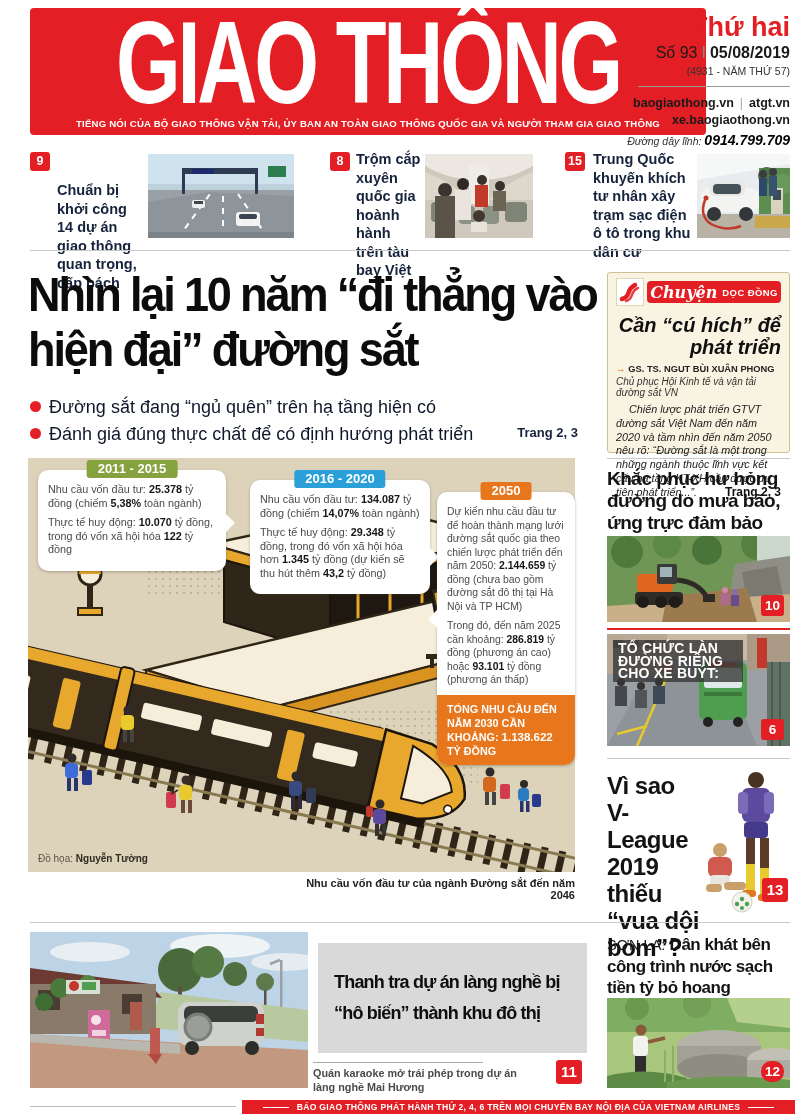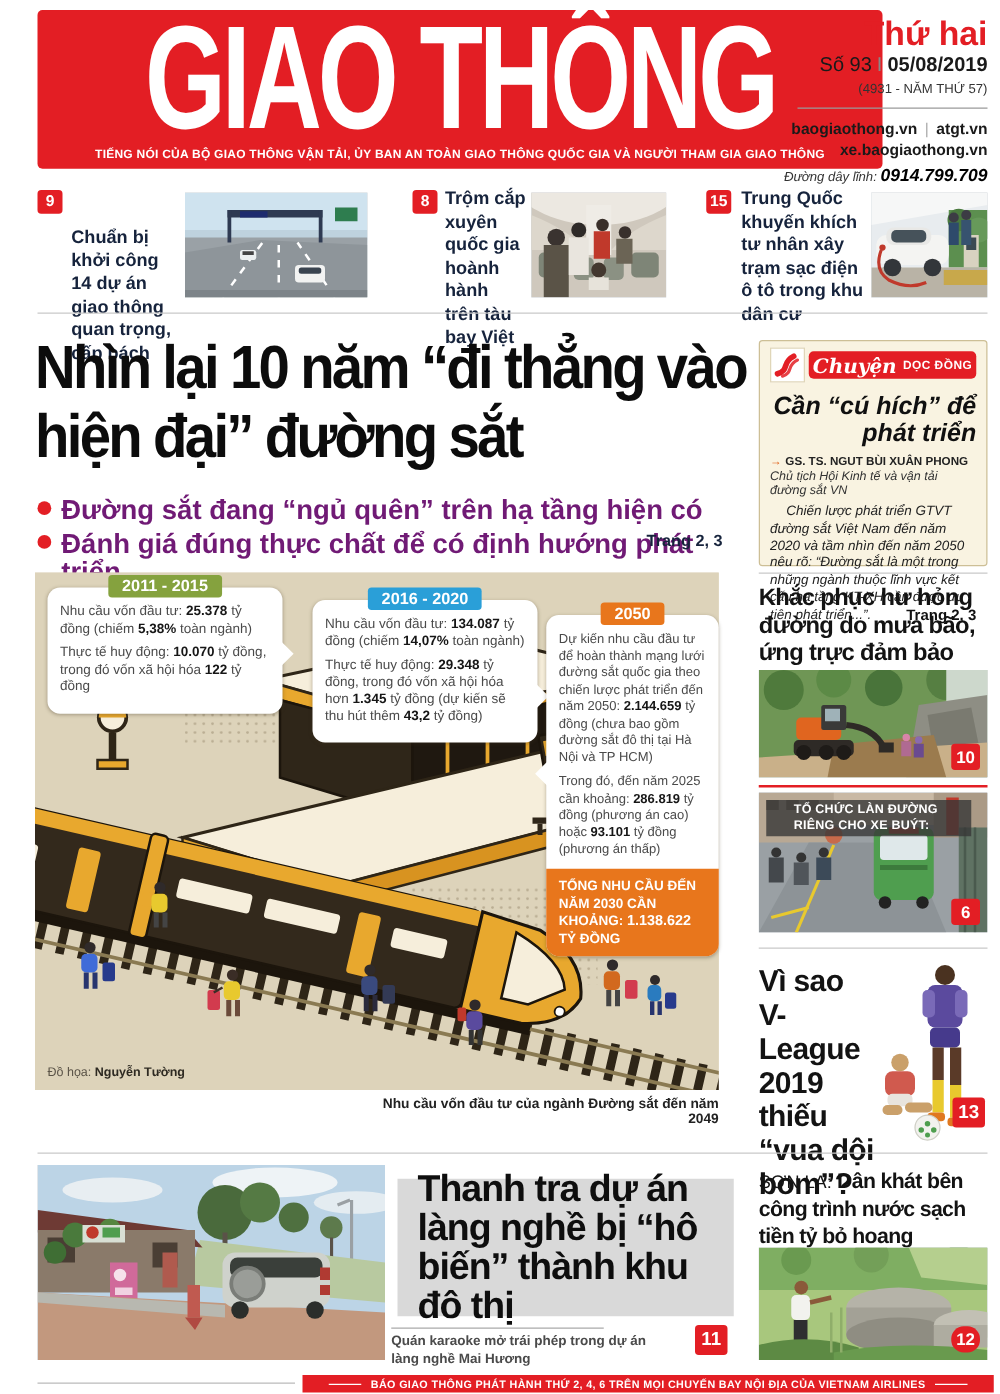--- a/index.html
+++ b/index.html
@@ -33,21 +33,21 @@
   .photo{position:absolute;overflow:hidden;background:#cfd6da;}
   .photo svg{display:block;width:100%;height:100%;}
   .hline{position:absolute;border-top:1px solid #c9c9c9;}
   .redline{position:absolute;border-top:2px solid #e31e24;}
   
   .headline{left:28px;top:266px;width:582px;font-size:46px;font-weight:bold;color:#0c0c0c;
             line-height:52px;letter-spacing:-2.2px;transform:scale(.98,1.06);transform-origin:left top;}
   .bullets{left:30px;top:396px;width:578px;}
   .bullet-row{display:flex;align-items:flex-start;margin-bottom:4px;}
   .dot{width:11px;height:11px;border-radius:50%;background:#e31e24;margin:5px 8px 0 0;flex:none;}
-  .bullet-txt{font-size:22px;font-weight:bold;color:#701a75;line-height:23px;}
+  .bullet-txt{font-size:18px;font-weight:normal;color:#0f172a;line-height:23px;}
   .lead-page{position:absolute;left:470px;top:425px;width:108px;text-align:right;
              font-size:13px;font-weight:bold;color:#16233c;}
   
   .panel{left:28px;top:458px;width:547px;height:414px;background:#ddd3ba;}
   .ibox{position:absolute;background:#fff;border-radius:10px;box-shadow:0 1px 3px rgba(60,50,30,.35);
         padding:13px 10px 8px;font-size:10.8px;color:#4a4a4a;line-height:13.5px;}
   .ibox p{margin:0 0 6px;}
   .ibox b{color:#161616;}
   .pill{position:absolute;top:-10px;left:50%;transform:translateX(-50%);color:#fff;font-weight:bold;
         font-size:13px;padding:2px 11px;border-radius:3px;white-space:nowrap;}
@@ -73,29 +73,29 @@
   .dd-title{font-size:20px;font-weight:bold;font-style:italic;color:#101010;line-height:22px;margin:9px 0 6px;text-align:right;}
   .dd-author{font-size:9.3px;font-weight:bold;color:#222;}
   .dd-author .arr{color:#e0621a;font-weight:bold;margin-right:3px;}
   .dd-role{font-size:10px;font-style:italic;color:#333;margin:2px 0 5px;}
   .dd-body{font-size:10.8px;font-style:italic;color:#222;line-height:13.8px;text-indent:13px;}
   .dd-page{float:right;font-style:normal;font-weight:bold;font-size:12px;color:#111;}
   
   .rc-title{position:absolute;left:607px;width:183px;font-size:19px;font-weight:bold;color:#131313;
             line-height:22px;letter-spacing:-.5px;}
   .rc-title .loc{font-weight:normal;font-size:14.5px;letter-spacing:0;}
-  .kicker{position:absolute;left:6px;top:6px;background:rgba(55,55,55,.8);color:#fff;font-size:10px;
-          font-weight:bold;line-height:12.5px;padding:2px 22px;max-width:120px;letter-spacing:.2px;}
+  .kicker{position:absolute;left:6px;top:6px;background:rgba(55,55,55,.8);color:#fff;font-size:14px;
+          font-weight:bold;line-height:12.5px;padding:2px 5px;max-width:120px;letter-spacing:.2px;}
   .overlay-hl{position:absolute;left:8px;top:40px;width:150px;color:#fff;font-size:20.5px;font-weight:bold;
               line-height:23px;text-shadow:0 1px 3px rgba(0,0,0,.85),0 0 2px rgba(0,0,0,.6);}
   .vl-title{left:607px;top:772px;width:92px;font-size:24px;font-weight:bold;color:#131313;line-height:27px;letter-spacing:-.5px;}
   
   .graybox{left:318px;top:943px;width:269px;height:110px;background:#d9d9d9;
            display:flex;align-items:center;}
-  .gb-title{padding:0 16px;font-size:30px;font-weight:bold;color:#0e0e0e;line-height:31px;letter-spacing:-.8px;}
+  .gb-title{padding:0 16px;font-size:18px;font-weight:bold;color:#0e0e0e;line-height:31px;letter-spacing:-.8px;}
   .bt-caption{left:313px;top:1062px;width:205px;font-size:10.8px;font-weight:bold;color:#4a4a4a;line-height:13.5px;}
   .bt-caption:before{content:"";display:block;width:170px;border-top:1px solid #aaa;margin-bottom:4px;}
   
   .footer-bar{left:242px;top:1100px;width:553px;height:14px;background:#e31e24;display:flex;
               align-items:center;justify-content:center;color:#fff;}
   .footer-bar .rule{width:26px;border-top:1px solid #fff;margin:0 8px;}
   .footer-txt{font-size:8.6px;font-weight:bold;letter-spacing:.3px;white-space:nowrap;}
 </style>
 </head>
 <body>
@@ -329,38 +329,38 @@
 
     <div class="ibox" style="left:409px;top:34px;width:118px;font-size:10.4px;">
       <span class="pill orange">2050</span>
       <span class="tail" style="left:-6px;top:120px;"></span>
       <p>Dự kiến nhu cầu đầu tư để hoàn thành mạng lưới đường sắt quốc gia theo chiến lược phát triển đến năm 2050: <b>2.144.659</b> tỷ đồng (chưa bao gồm đường sắt đô thị tại Hà Nội và TP HCM)</p>
       <p>Trong đó, đến năm 2025 cần khoảng: <b>286.819</b> tỷ đồng (phương án cao) hoặc <b>93.101</b> tỷ đồng (phương án thấp)</p>
       <div class="total-note">TỔNG NHU CẦU ĐẾN NĂM 2030 CẦN KHOẢNG: <b>1.138.622</b> TỶ ĐỒNG</div>
     </div>
   </div>
   <div class="ig-credit"><span>Đồ họa:</span> <b>Nguyễn Tường</b></div>
-  <div class="ig-caption">Nhu cầu vốn đầu tư của ngành Đường sắt đến năm 2049</div>
+  <div class="ig-caption">Nhu cầu vốn đầu tư của ngành Đường sắt đến năm 2046</div>
 
   <div class="abs dd-box">
     <div class="dd-head">
       <div class="dd-logo">
         <svg width="22" height="22" viewBox="0 0 22 22">
             <path d="M3,18 C13,15 6,9 16,4" stroke="#e31e24" stroke-width="4.5" fill="none" stroke-linecap="round"></path>
             <path d="M7,20 C16,17 10,11 19,7" stroke="#e31e24" stroke-width="2.5" fill="none" stroke-linecap="round" opacity=".85"></path>
           </svg>
       </div>
       <div class="dd-band">
         <span class="dd-script">Chuyện</span>
         <span class="dd-caps">DỌC ĐỒNG</span>
       </div>
     </div>
     <div class="dd-title">Cần “cú hích” để phát triển</div>
     <div class="dd-author"><span class="arr">→</span><span>GS. TS. NGUT BÙI XUÂN PHONG</span></div>
-    <div class="dd-role">Chủ tịch Hội Kinh tế và vận tải đường sắt VN</div>
+    <div class="dd-role">Chủ phục Hội Kinh tế và vận tải đường sắt VN</div>
     <div class="dd-body"><span>Chiến lược phát triển GTVT đường sắt Việt Nam đến năm 2020 và tầm nhìn đến năm 2050 nêu rõ: “Đường sắt là một trong những ngành thuộc lĩnh vực kết cấu hạ tầng KT-XH cần được ưu tiên phát triển...”.</span><span class="dd-page">Trang 2, 3</span></div>
   </div>
 
   <div class="hline" style="left:607px;top:458px;width:183px;"></div>
 
   <div class="rc-title" style="top:468px;">Khắc phục hư hỏng đường do mưa bão, ứng trực đảm bảo ATGT</div>
   <div class="photo" style="left:607px;top:536px;width:183px;height:86px;">
     <svg viewBox="0 0 183 86">
       <rect width="183" height="86" fill="#6f9655"></rect>
       <circle cx="20" cy="16" r="16" fill="#4f7a3c"></circle>

